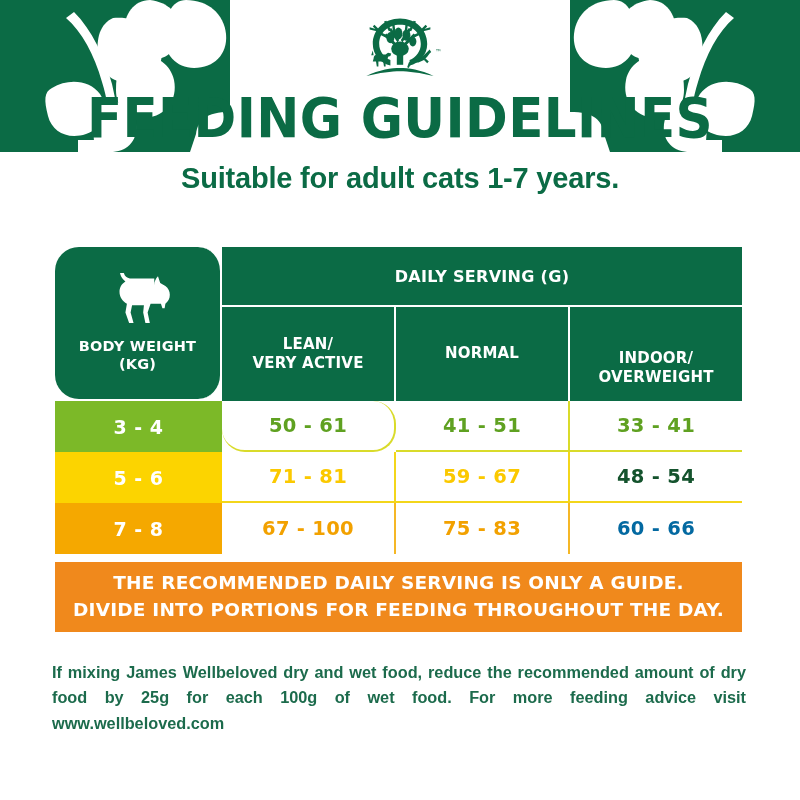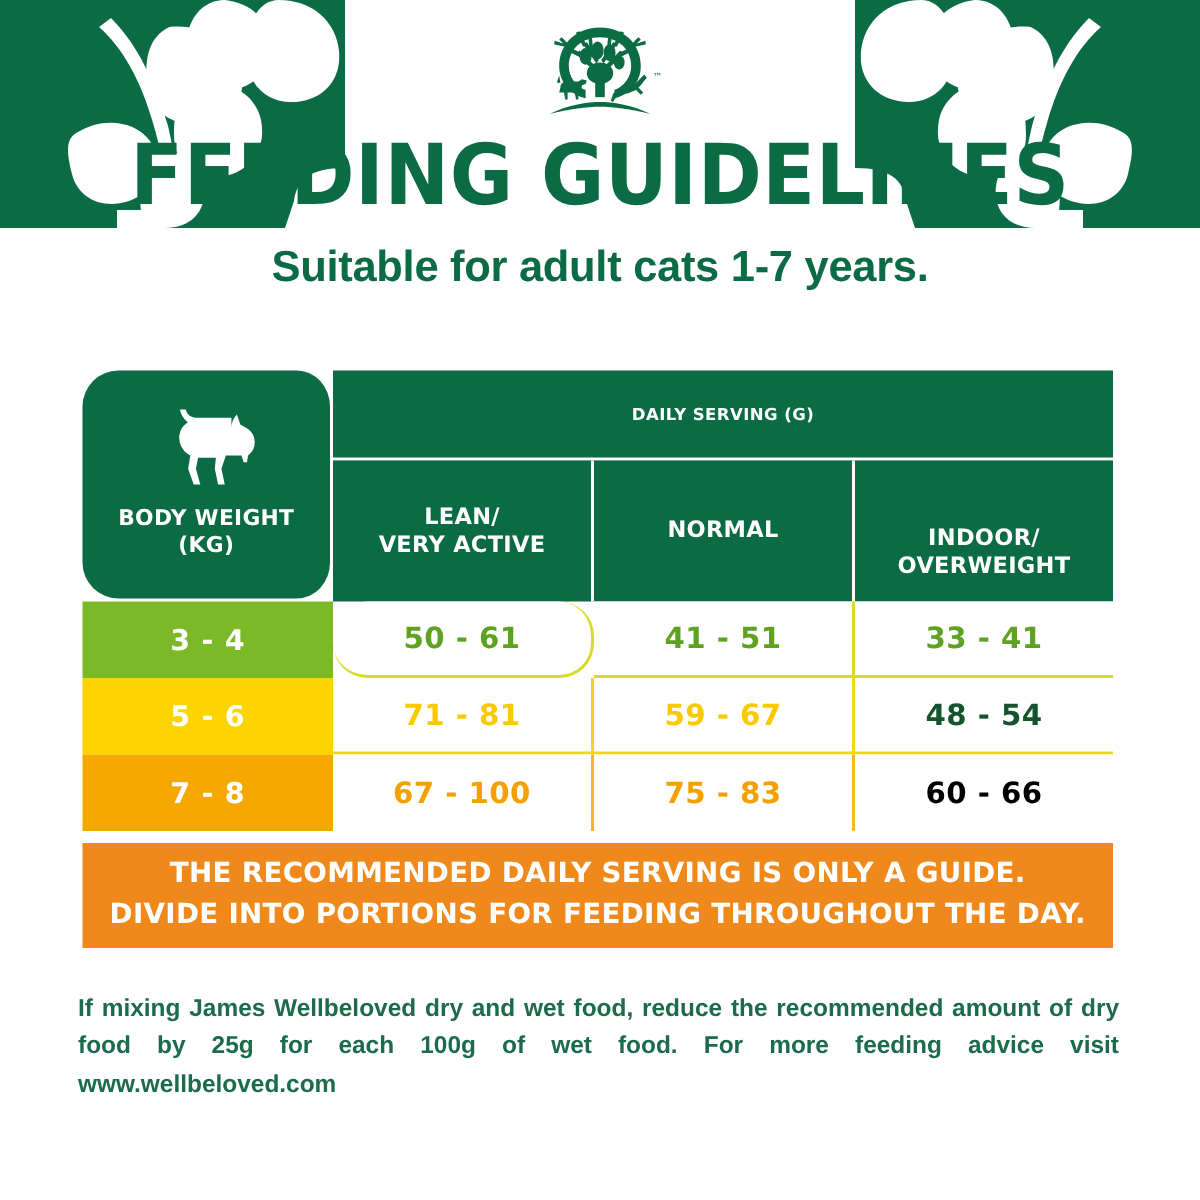--- a/index.html
+++ b/index.html
@@ -100,21 +100,21 @@
     letter-spacing: 0.2px;
   }
 
   .serv-head-top {
     height: 58px;
     display: flex;
     align-items: center;
     justify-content: center;
     font-family: "DejaVu Sans", sans-serif;
     font-weight: bold;
-    font-size: 11px;
+    font-size: 16px;
     letter-spacing: 0.3px;
     border-bottom: 2px solid #ffffff;
   }
   .serv-head-row { display: flex; height: 94px; }
   .serv-head-cell {
     flex: 1 1 0;
     display: flex;
     align-items: center;
     justify-content: center;
     text-align: center;
@@ -318,21 +318,21 @@
           <div class="val-cell" style="color: rgb(251, 201, 0); border-right: 2px solid rgb(243, 214, 27); border-bottom: 2px solid rgb(243, 214, 27);">71 - 81</div>
           <div class="val-cell" style="color: rgb(251, 201, 0); border-right: 2px solid rgb(243, 214, 27); border-bottom: 2px solid rgb(243, 214, 27);">59 - 67</div>
           <div class="val-cell" style="color: #14532d; border-right: none; border-bottom: 2px solid rgb(243, 214, 27);">48 - 54</div>
         </div>
       </div>
       <div class="row data-row">
         <div class="bw-col bw-cell" style="background: rgb(245, 168, 0);">7 - 8</div>
         <div class="vals-group">
           <div class="val-cell" style="color: rgb(242, 161, 0); border-right: 2px solid rgb(245, 183, 38); border-bottom: none;">67 - 100</div>
           <div class="val-cell" style="color: rgb(242, 161, 0); border-right: 2px solid rgb(245, 183, 38); border-bottom: none;">75 - 83</div>
-          <div class="val-cell" style="color: #000000; border-right: none; border-bottom: none;">60 - 66</div>
+          <div class="val-cell" style="color: #0369a1; border-right: none; border-bottom: none;">60 - 66</div>
         </div>
       </div>
     </div>
 </div>
 
 <div class="callout">
   <div>THE RECOMMENDED DAILY SERVING IS ONLY A GUIDE.</div>
   <div>DIVIDE INTO PORTIONS FOR FEEDING THROUGHOUT THE DAY.</div>
 </div>
 

